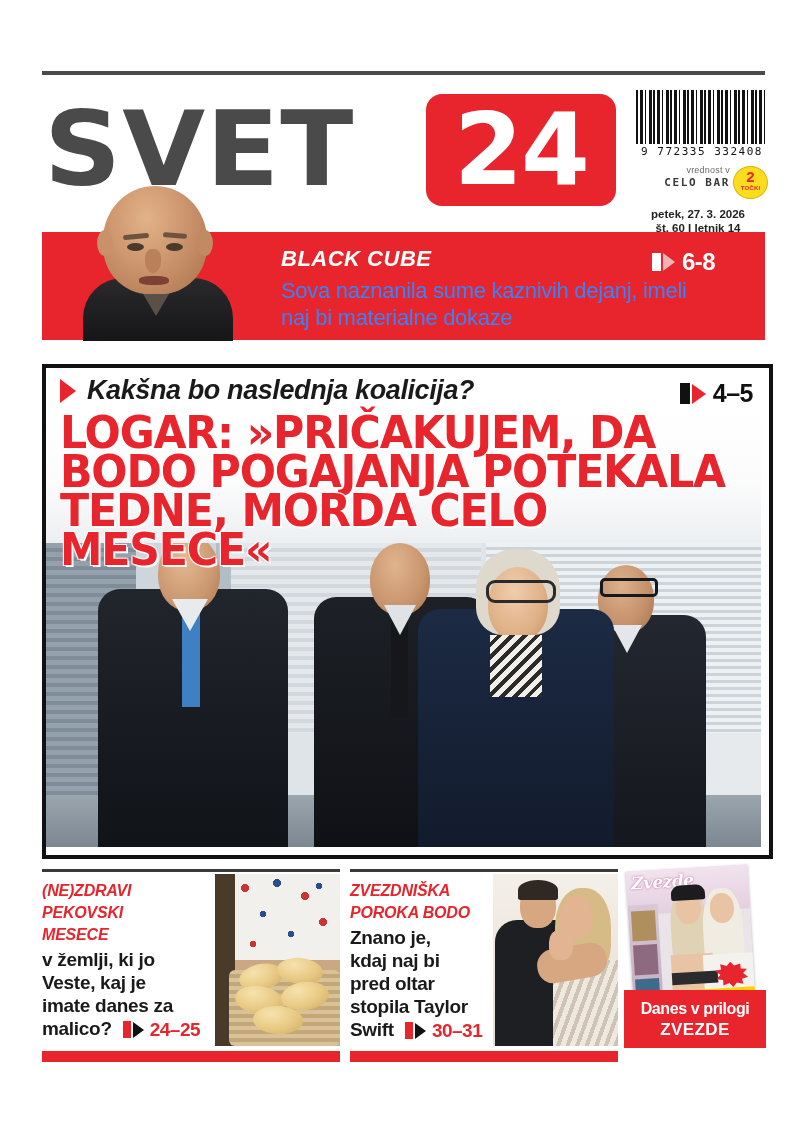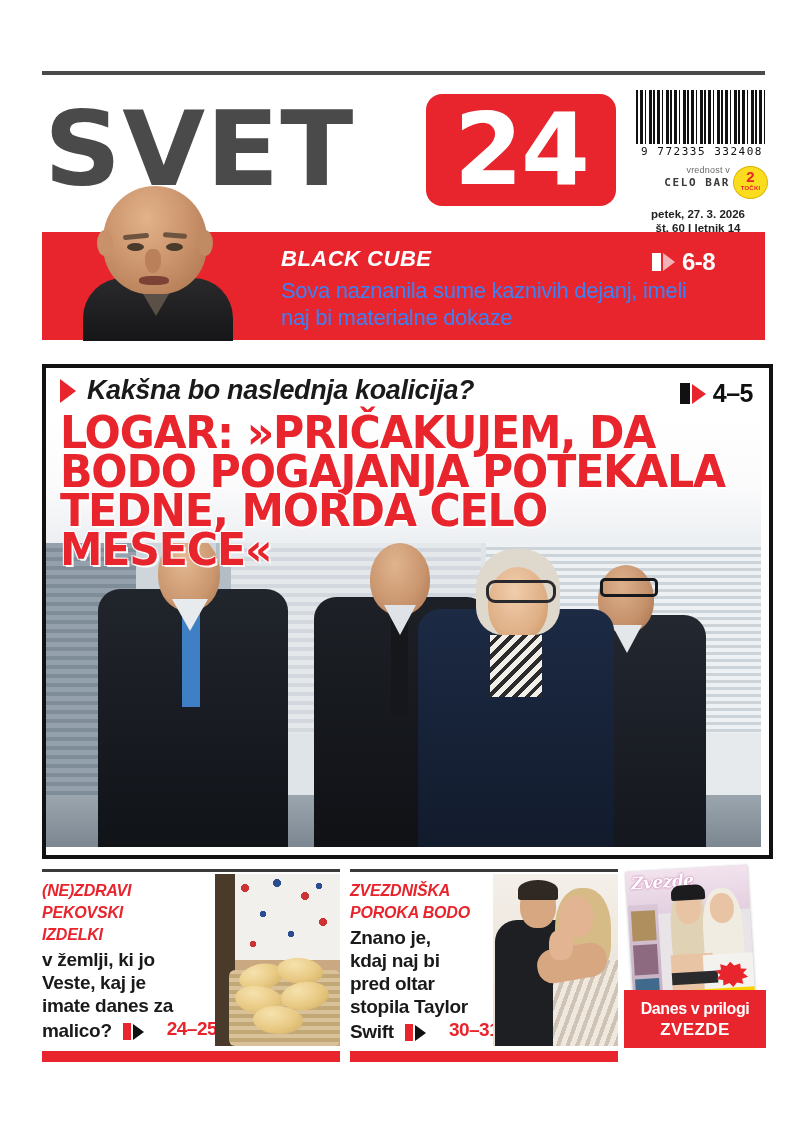--- a/index.html
+++ b/index.html
@@ -454,22 +454,22 @@
   .bs-head {
     font-size: 19px;
     font-weight: bold;
     color: #1a1a1a;
     line-height: 23px;
     letter-spacing: -0.3px;
     margin-top: 2px;
   }
   .bs-pages {
     display: inline-flex;
-    align-items: flex-end;
-    gap: 23px;
+    align-items: center;
+    gap: 6px;
     vertical-align: -3px;
     margin-left: 6px;
   }
   .flag-s .sq {
     width: 8px; height: 17px;
     background: #e8242c;
   }
   .flag-s .ar {
     width: 0; height: 0;
     border-top: 8.5px solid transparent;
@@ -789,21 +789,21 @@
       <div class="headline">BODO POGAJANJA POTEKALA</div>
       <div class="headline">TEDNE, MORDA CELO MESECE«</div>
     </div>
   </div>
 
   <div class="bottom-rule" style="left:42px; top:869px; width:298px;"></div>
   <div style="position:absolute; left:42px; top:880px; width:170px;">
     <div class="bs-kicker">
       <div>(NE)ZDRAVI</div>
       <div>PEKOVSKI</div>
-      <div>IZDELKI</div>
+      <div>MESECE</div>
     </div>
     <div class="bs-head">
       <div>v žemlji, ki jo</div>
       <div>Veste, kaj je</div>
       <div>imate danes za</div>
       <div style="white-space:nowrap;">
         <span>malico?</span>
         <span class="bs-pages">
           <span class="flag-s" style="display:inline-flex;align-items:center;">
             <span class="sq"></span>

